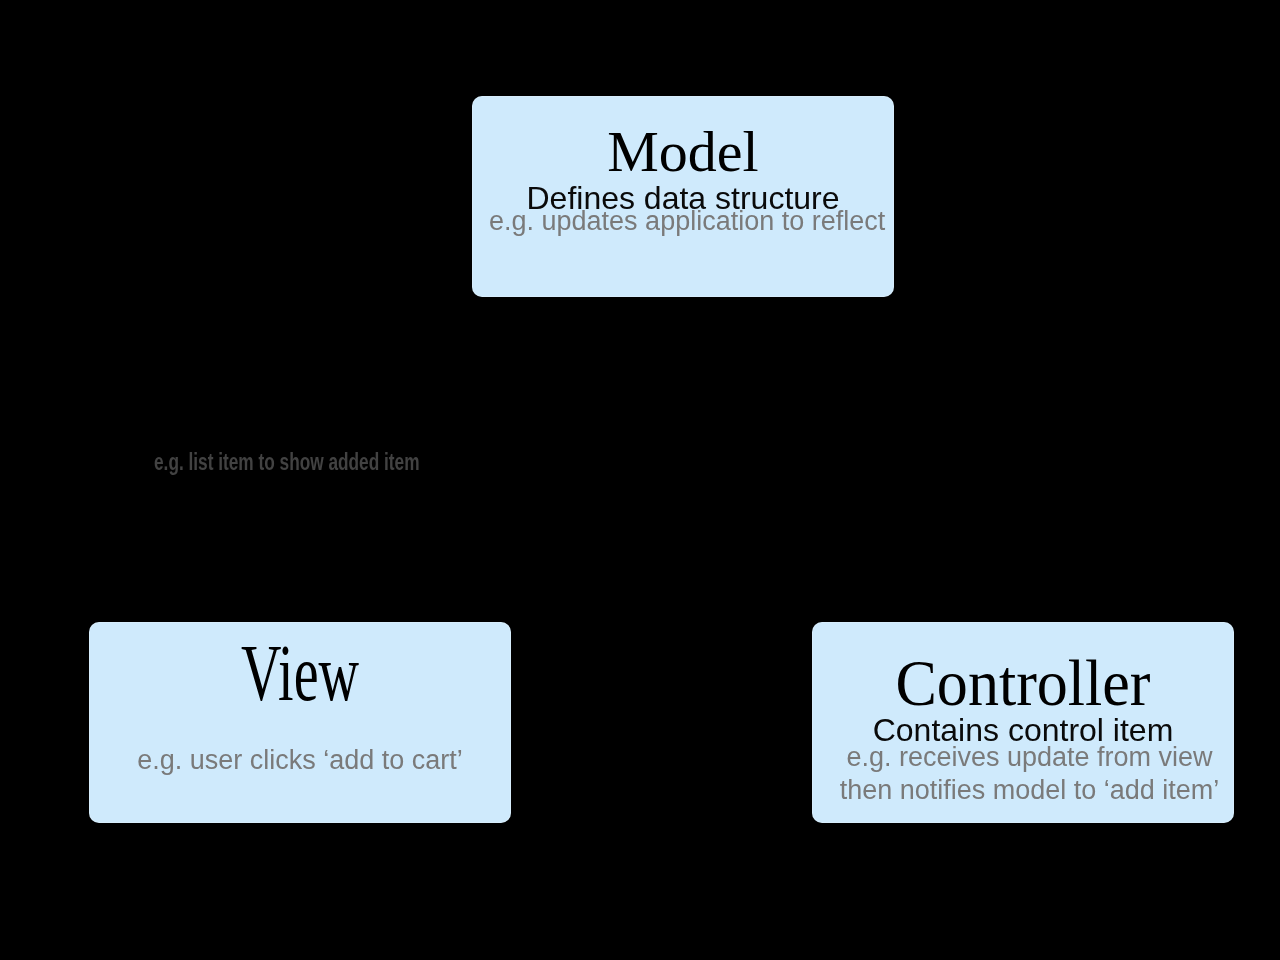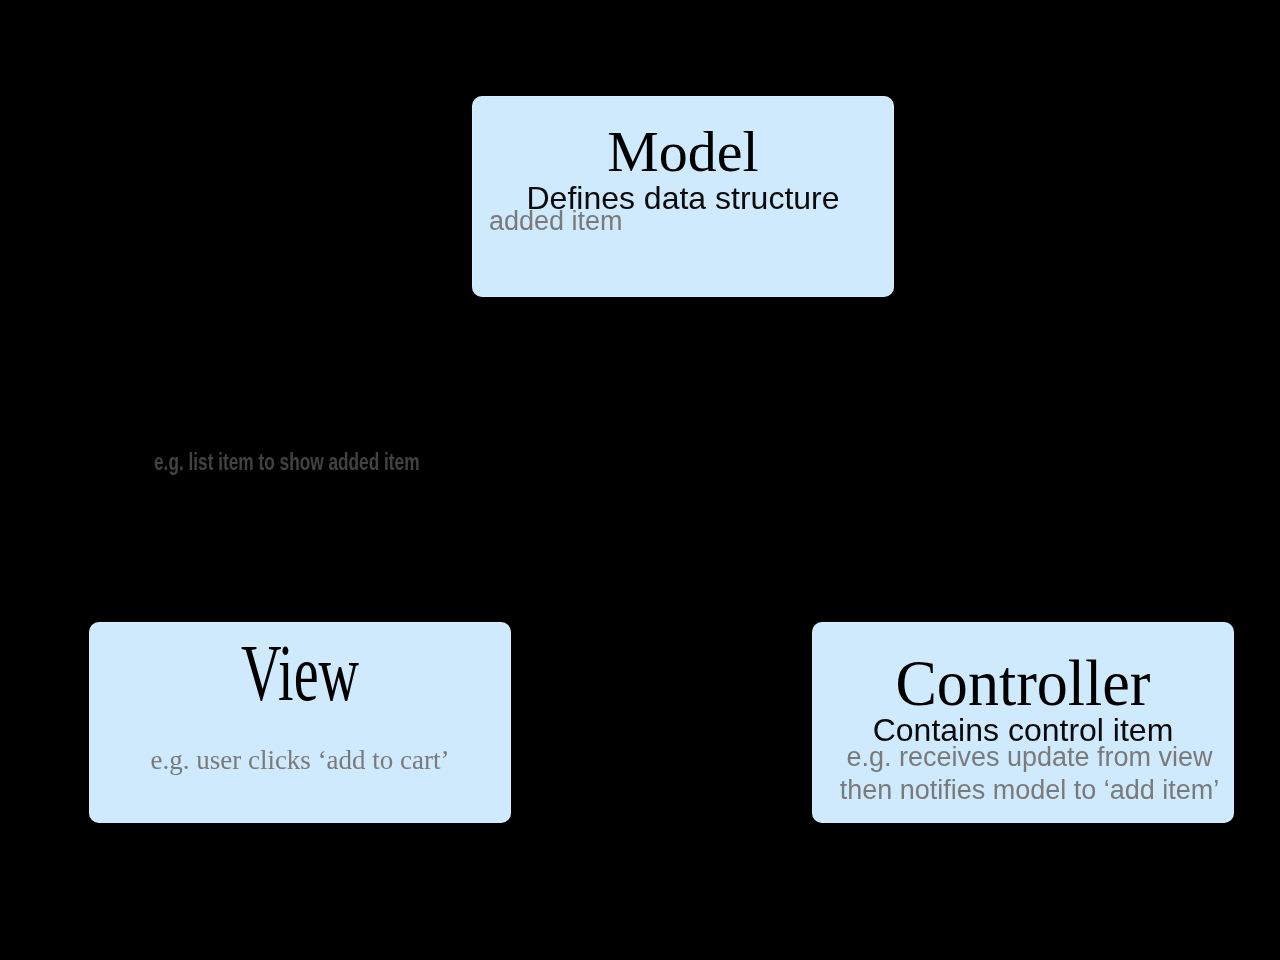--- a/index.html
+++ b/index.html
@@ -60,21 +60,21 @@
   .box-view       .subtitle { top: 91px; }
   .box-controller .subtitle { top: 89px; }
 
   .example {
     position: absolute; margin: 0;
     font-size: 27px;
     color: var(--example-text);
     line-height: 34px;
   }
   .box-model      .example { top: 108px; left: 17px; right: 8px;  text-align: left; }
-  .box-view       .example { top: 121px; left: 0;    right: 0;    text-align: center; font-family: Liberation Serif, serif; }
+  .box-view       .example { top: 121px; left: 0;    right: 0;    text-align: center; }
   .box-controller .example { top: 119px; left: 19px; right: 6px;  text-align: center; line-height: 33px; }
   .example .line { display: block; }
 
   .arrow-label {
     position: absolute;
     left: 110px; top: 449px;
     margin: 0;
     font-size: 23px;
     font-weight: bold;
     color: var(--arrow-label);
@@ -85,21 +85,21 @@
 </style>
 </head>
 <body>
 
 <div class="stage">
 
   <section class="box box-model">
     <h1 class="title title-model">Model</h1>
     <p class="subtitle">Defines data structure</p>
     <p class="example">
-      <span class="line">added item</span>
+      <span class="line">e.g. updates application to reflect</span>
     </p>
   </section>
 
   <p class="arrow-label">e.g. list item to show added item</p>
 
   <section class="box box-view">
     <h1 class="title title-view">View</h1>
     <p class="example">
       <span class="line">e.g. user clicks ‘add to cart’</span>
     </p>

